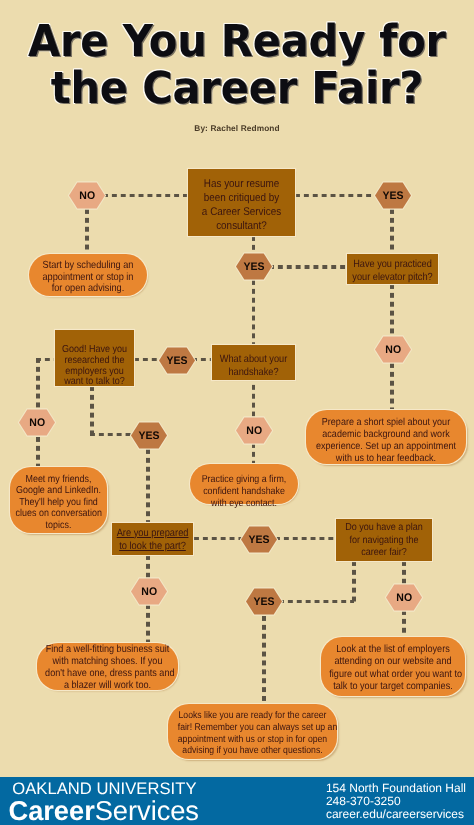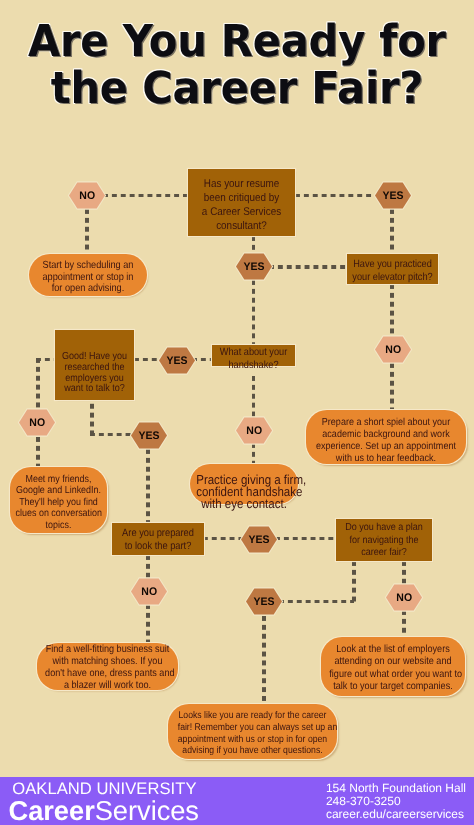--- a/index.html
+++ b/index.html
@@ -42,41 +42,42 @@
   .hexlab span{transform:scaleX(0.955);display:block;}
 
   
   .conn{position:absolute;}
   .ch{height:3.6px;background-image:linear-gradient(to right,#5b5344 0 5px,rgba(0,0,0,0) 5px 8.9px);
       background-size:8.9px 3.6px;background-repeat:repeat-x;}
   .cv{width:3.6px;background-image:linear-gradient(to bottom,#5b5344 0 5px,rgba(0,0,0,0) 5px 8.9px);
       background-size:3.6px 8.9px;background-repeat:repeat-y;}
 
   
-  #footer{position:absolute;left:0;top:777px;width:474px;height:48px;background:#8b5cf6;}
+  #footer{position:absolute;left:0;top:777px;width:474px;height:48px;background:#0369a1;}
   #f-org{position:absolute;left:12.2px;top:2.5px;color:#fff;font-size:16.6px;
          letter-spacing:0.05px;line-height:17px;white-space:nowrap;}
   #f-dept{position:absolute;left:8.5px;top:20px;color:#fff;font-size:27.3px;line-height:28px;
           letter-spacing:-0.05px;white-space:nowrap;}
   #f-dept b{font-weight:bold;}
   #f-dept span.lt{font-weight:normal;}
   #f-right{position:absolute;right:8px;top:5.4px;color:#fff;text-align:left;
            font-size:12px;line-height:12.85px;white-space:nowrap;}
 </style>
 </head>
 <body>
 
 <div id="page">
 
   <h1 id="title">
       <span class="l1">Are You Ready for</span>
       <span class="l2">the Career Fair?</span>
     </h1>
 
   <div id="credit">
+    <div>By: Rachel Redmond</div>
   </div>
 
   <div id="flow">
 
     <div class="conn ch" style="left:103px;top:193.5px;width:86px;"></div>
     <div class="conn ch" style="left:295px;top:193.5px;width:81px;"></div>
     <div class="conn cv" style="left:85.2px;top:209px;height:46px;"></div>
     <div class="conn cv" style="left:251.5px;top:236px;height:18px;"></div>
     <div class="conn cv" style="left:390.2px;top:209px;height:46px;"></div>
     <div class="conn ch" style="left:269px;top:265px;width:79px;"></div>
@@ -102,43 +103,43 @@
     <div class="conn cv" style="left:262.2px;top:616px;height:89px;"></div>
     <div class="conn cv" style="left:402.2px;top:561px;height:24px;"></div>
     <div class="conn cv" style="left:402.2px;top:610px;height:28px;"></div>
 
     <div class="node qbox" style="font-size:11.2px;line-height:14.0px;padding-top:4.0px;left:188px;top:169px;width:107px;height:67px;">
         <span class="tx">Has your resume<br>been critiqued by<br>a Career Services<br>consultant?</span>
       </div>
     <div class="node qbox" style="font-size:10.4px;line-height:13.0px;padding-top:3.0px;left:347px;top:254px;width:91px;height:30px;">
         <span class="tx">Have you practiced<br>your elevator pitch?</span>
       </div>
-    <div class="node qbox" style="font-size:10.2px;line-height:10.6px;padding-top:17px;left:55px;top:330px;width:79px;height:70px;">
+    <div class="node qbox" style="font-size:10.2px;line-height:10.6px;padding-top:17px;left:55px;top:330px;width:79px;height:56px;">
         <span class="tx">Good! Have you<br>researched the<br>employers you<br>want to talk to?</span>
       </div>
-    <div class="node qbox" style="font-size:10.4px;line-height:13.0px;padding-top:7.0px;left:212px;top:345px;width:83px;height:21px;justify-content:center;">
+    <div class="node qbox" style="font-size:10.4px;line-height:13.0px;padding-top:7.0px;left:212px;top:345px;width:83px;height:35px;justify-content:center;">
         <span class="tx">What about your<br>handshake?</span>
       </div>
-    <div class="node qbox" style="font-size:10.5px;line-height:13.0px;padding-top:1px;left:112px;top:523px;width:92px;height:32px;">
+    <div class="node qbox" style="font-size:10.5px;line-height:13.0px;padding-top:1px;left:112px;top:523px;width:81px;height:32px;text-decoration:underline;">
         <span class="tx">Are you prepared<br>to look the part?</span>
       </div>
     <div class="node qbox" style="font-size:10.2px;line-height:12.6px;padding-top:2.0px;left:336px;top:519px;width:96px;height:42px;">
         <span class="tx">Do you have a plan<br>for navigating the<br>career fair?</span>
       </div>
 
     <div class="node abox" style="font-size:10.4px;line-height:11.8px;padding-top:5.0px;left:29px;top:254px;width:118px;height:42px;">
         <span class="tx">Start by scheduling an<br>appointment or stop in<br>for open advising.</span>
       </div>
     <div class="node abox" style="font-size:10.2px;line-height:11.85px;padding-top:8.0px;left:306px;top:410px;width:160px;height:54px;">
         <span class="tx">Prepare a short spiel about your<br>academic background and work<br>experience. Set up an appointment<br>with us to hear feedback.</span>
       </div>
     <div class="node abox" style="font-size:10.1px;line-height:11.6px;padding-top:5.0px;left:10px;top:467px;width:97px;height:66px;">
         <span class="tx">Meet my friends,<br>Google and LinkedIn.<br>They'll help you find<br>clues on conversation<br>topics.</span>
       </div>
-    <div class="node abox" style="font-size:13px;line-height:11.8px;padding-top:16px;left:190px;top:464px;width:108px;height:40px;">
+    <div class="node abox" style="font-size:10px;line-height:11.8px;padding-top:16px;left:190px;top:464px;width:108px;height:40px;">
         <span class="tx">Practice giving a firm,<br>confident handshake<br>with eye contact.</span>
       </div>
     <div class="node abox" style="font-size:10.3px;line-height:12.2px;padding-top:3.0px;left:37px;top:643px;width:141px;height:47px;">
         <span class="tx">Find a well-fitting business suit<br>with matching shoes. If you<br>don't have one, dress pants and<br>a blazer will work too.</span>
       </div>
     <div class="node abox" style="font-size:10.3px;line-height:12.1px;padding-top:4.0px;left:321px;top:637px;width:144px;height:59px;">
         <span class="tx">Look at the list of employers<br>attending on our website and<br>figure out what order you want to<br>talk to your target companies.</span>
       </div>
     <div class="node abox" style="font-size:9.8px;line-height:11.7px;padding-top:4.0px;left:168px;top:704px;width:169px;height:55px;">
         <span class="tx">Looks like you are ready for the career<br>fair! Remember you can always set up an<br>appointment with us or stop in for open<br>advising if you have other questions.</span>

